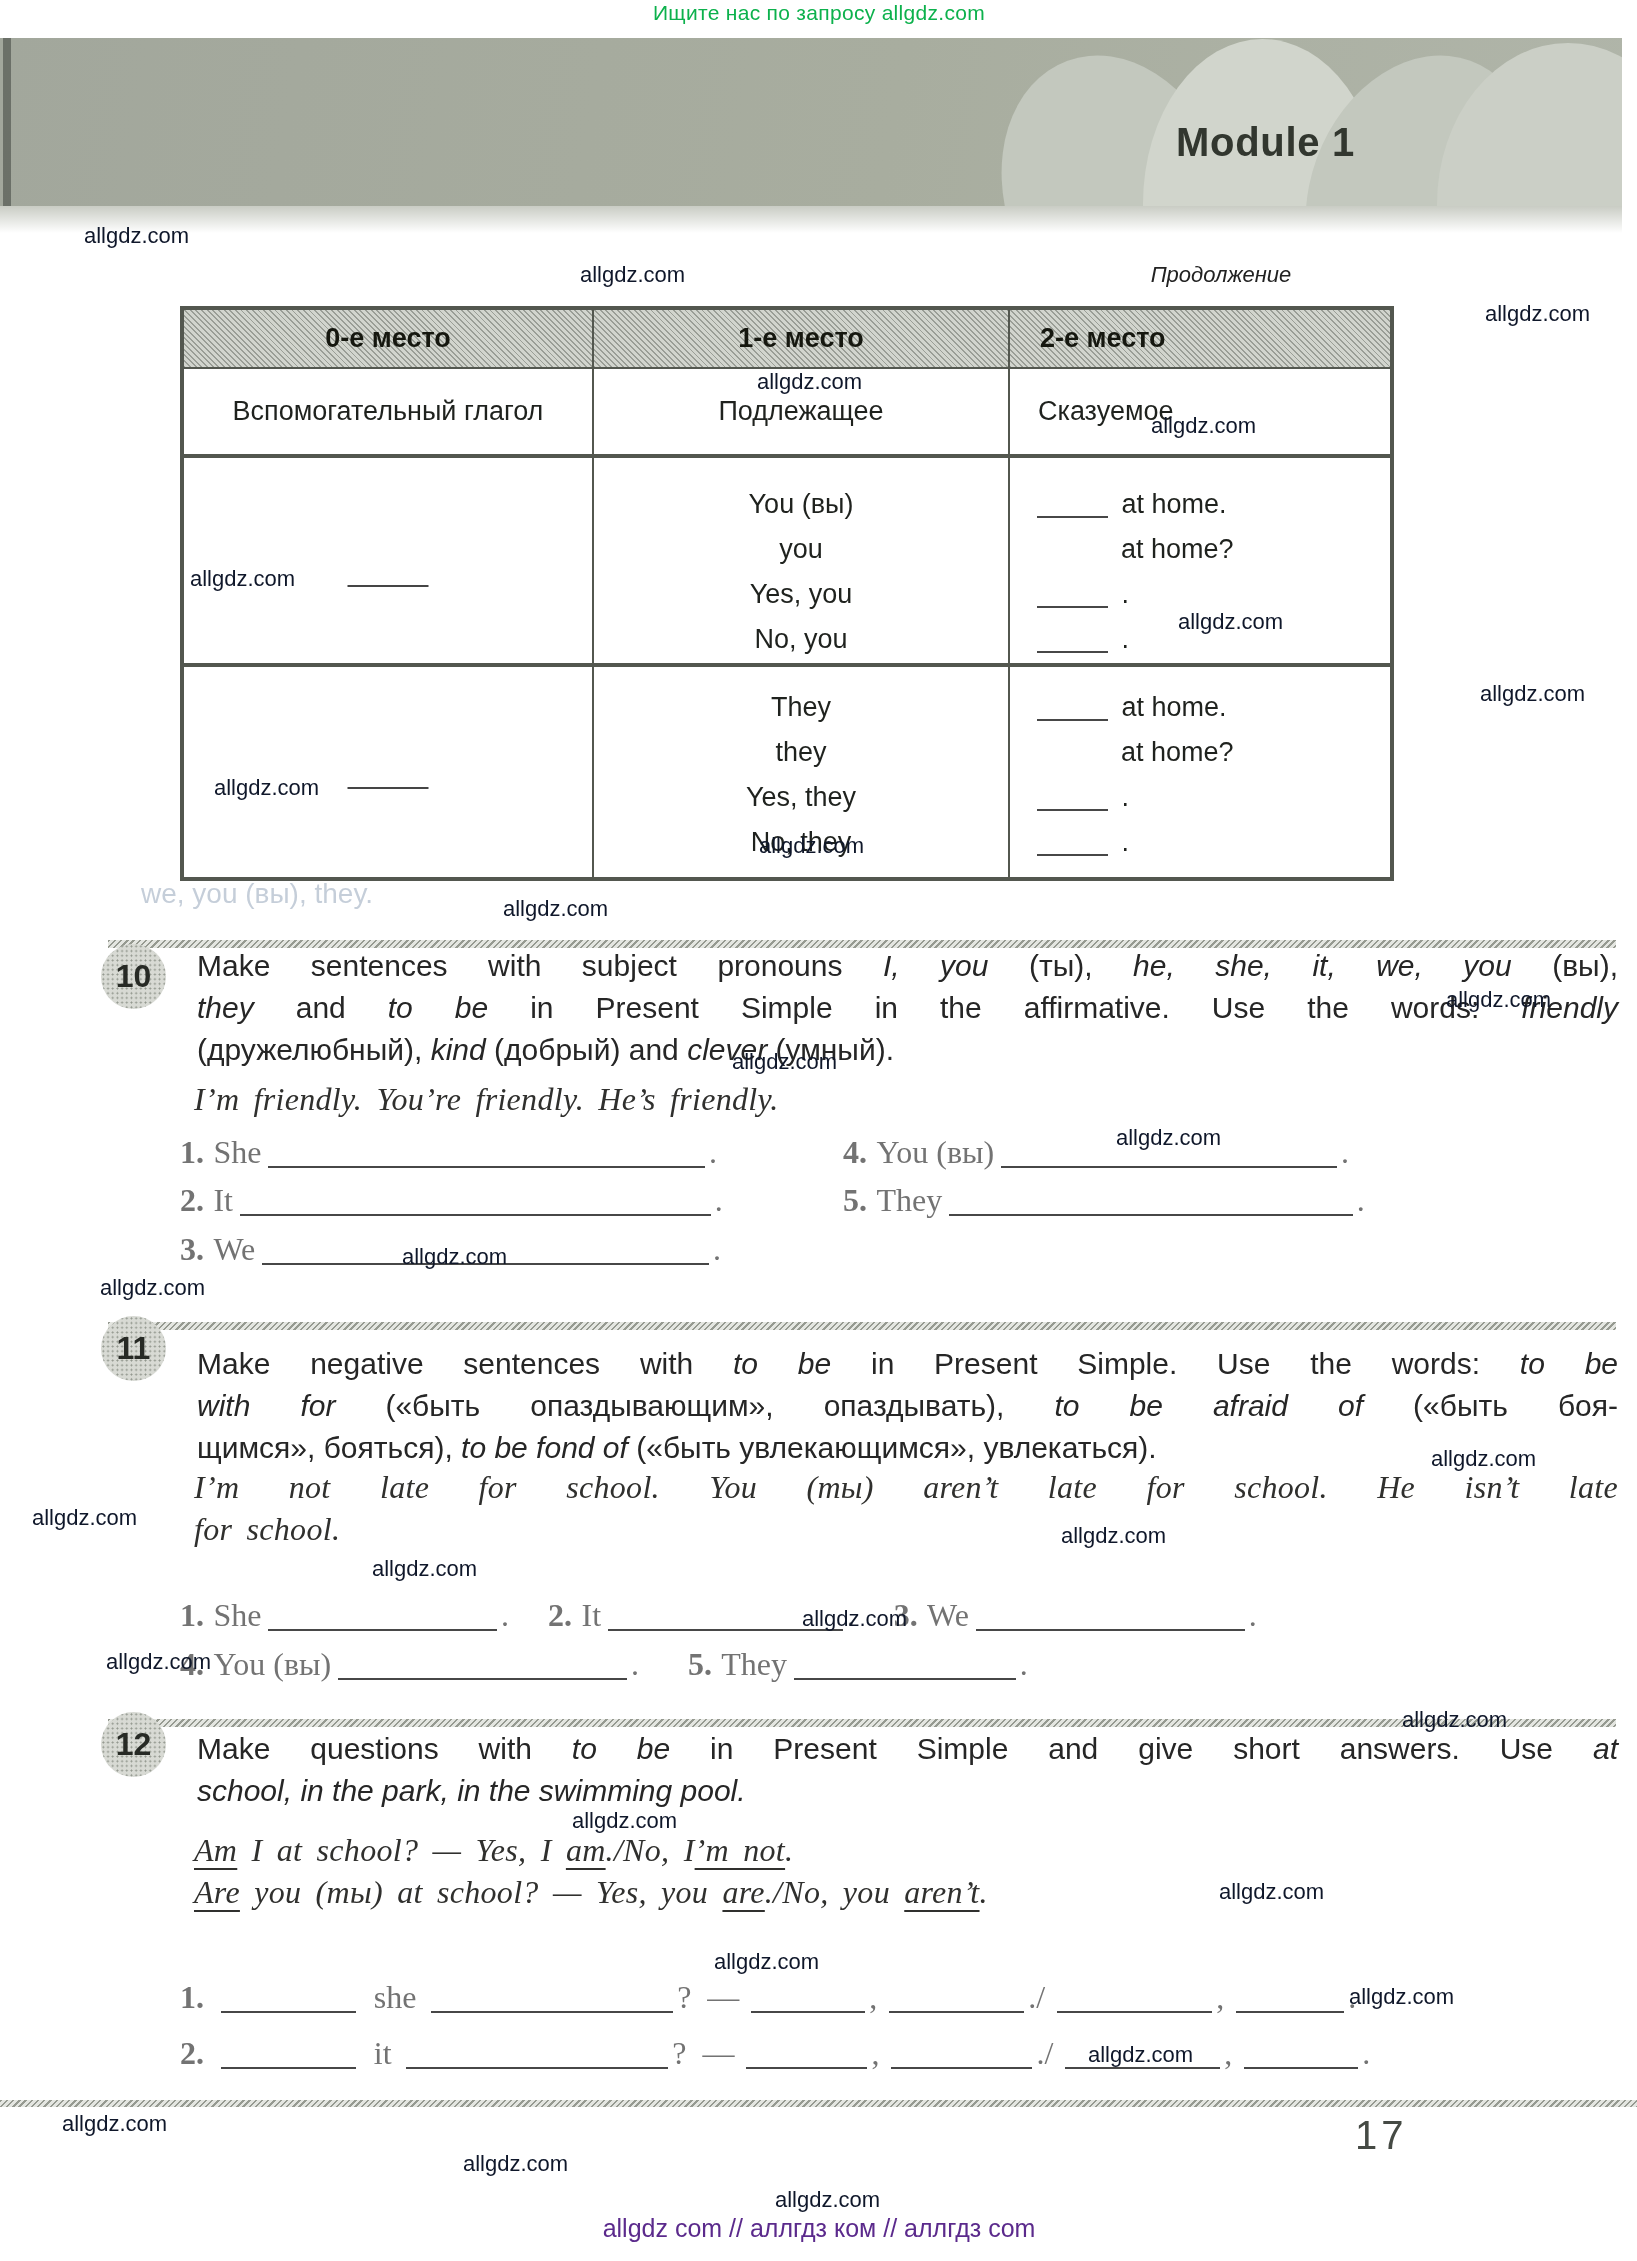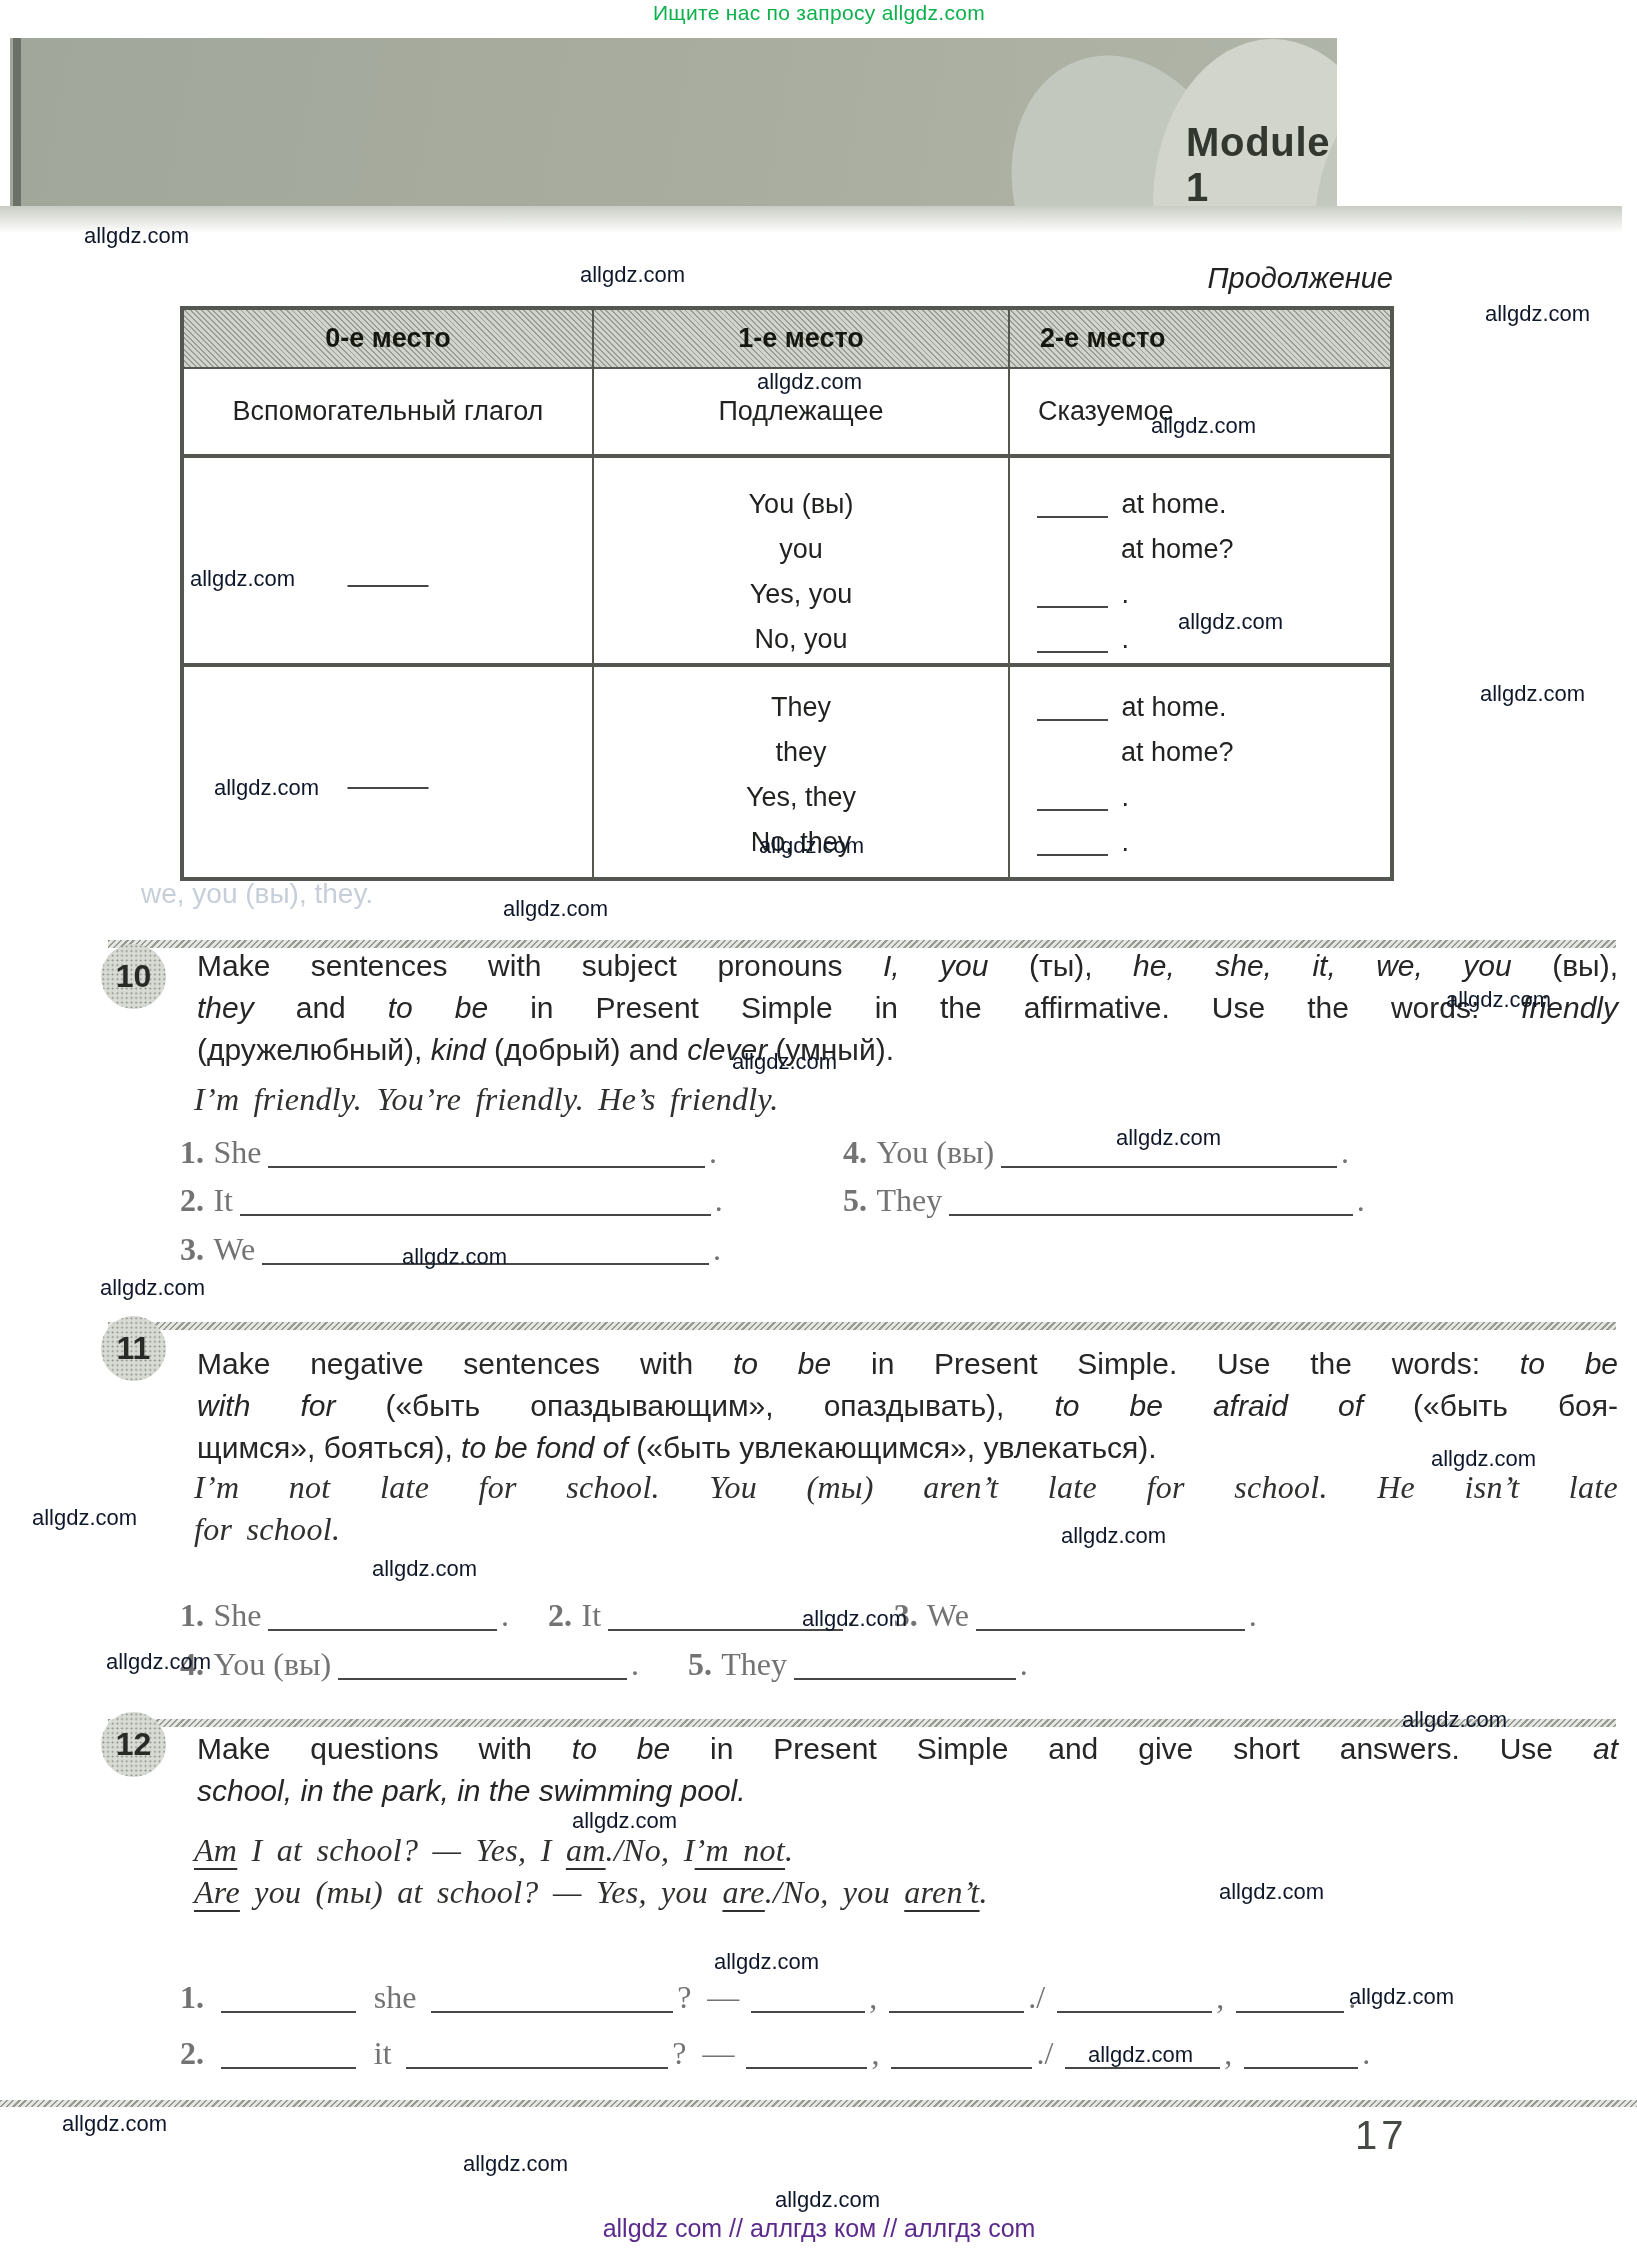--- a/index.html
+++ b/index.html
@@ -5,35 +5,35 @@
   html,body{margin:0;padding:0;}
   body{width:1638px;height:2261px;position:relative;background:#ffffff;
        font-family:"Liberation Sans",sans-serif;color:#232323;overflow:hidden;}
   .abs{position:absolute;}
 
   
   .top-banner{position:absolute;top:1.3px;left:0;width:100%;text-align:center;
       font-size:21px;color:#0cb14c;letter-spacing:0.3px;}
 
   
-  .band{position:absolute;left:10px;top:38px;width:1327px;height:168px;
+  .band{position:absolute;left:0;top:38px;width:1622px;height:168px;
       background:linear-gradient(100deg,#a2a79c 0%,#a8ad9f 55%,#b0b5a9 100%);overflow:hidden;}
   .band-edge{position:absolute;left:2.7px;top:0;width:8.7px;height:100%;background:#5e635b;opacity:.8;}
   .petal{position:absolute;border-radius:50%;}
   .petal1{left:1006px;top:13.5px;width:222px;height:289px;background:#c3c8be;transform:rotate(-20deg);}
   .petal2{left:1143px;top:1.3px;width:239px;height:330px;background:#d1d5cc;}
   .petal3{left:1310px;top:13.5px;width:222px;height:289px;background:#c3c8be;transform:rotate(20deg);}
   .petal4{left:1437px;top:5.4px;width:262px;height:323px;background:#cbcfc6;}
   .module-title{position:absolute;left:1176px;top:82px;font-size:40px;font-weight:bold;
       color:#32372f;letter-spacing:0.7px;}
   .band-fade{position:absolute;left:0;top:206px;width:1622px;height:27px;
       background:linear-gradient(#c9ccc4,#ffffff);}
 
-  .continuation{position:absolute;left:1049px;top:262px;width:344px;text-align:right;
-      font-style:italic;font-size:29px;color:#222;}
+  .continuation{position:absolute;left:1049px;top:262px;width:344px;text-align:center;
+      font-style:italic;font-size:22px;color:#222;}
 
   
   .wm{position:absolute;font-size:22px;color:#0f172a;white-space:nowrap;}
   .footer-line{position:absolute;top:2214px;left:0;width:100%;text-align:center;
       font-size:25px;color:#5b2a8c;}
   .page-number{position:absolute;left:1355px;top:2113px;font-size:40px;color:#454a44;letter-spacing:4px;}
 
   
   .bleed{position:absolute;white-space:nowrap;font-size:28px;}
   .bleed-red{color:rgba(150,92,92,0.34);}

